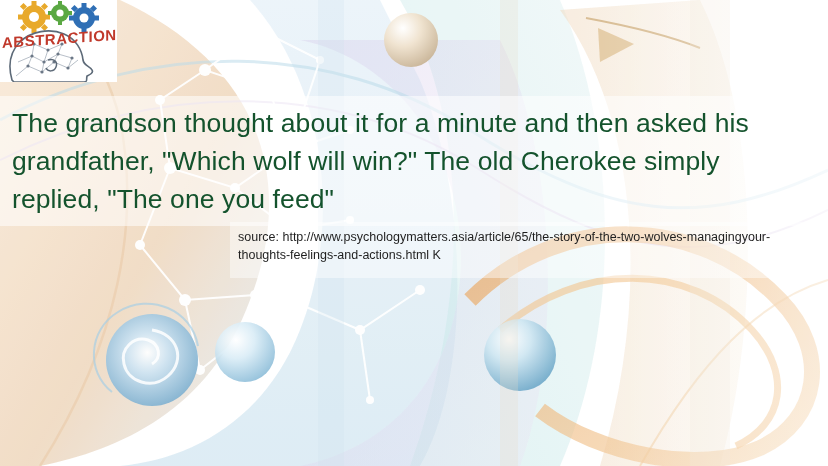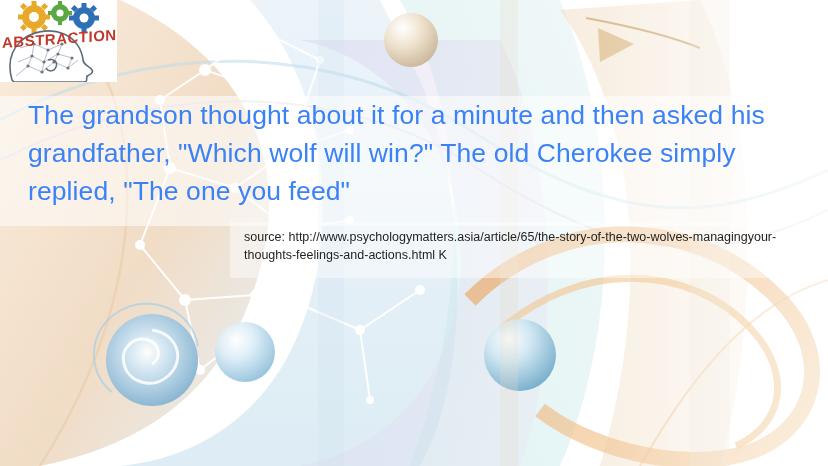--- a/index.html
+++ b/index.html
@@ -18,28 +18,27 @@
     font-family:"Liberation Sans",sans-serif;
     font-weight:bold;font-size:15px;letter-spacing:.5px;
     color:#c0392b;text-align:center;
     transform:skewY(-4deg);
   }
   #logo .headwrap{position:absolute;left:4px;top:26px;}
   #logo .gears{position:absolute;left:14px;top:1px;}
 
   
   #maintext{
-    position:absolute;left:12px;top:96px;width:800px;
+    position:absolute;left:12px;top:104px;width:800px;
     font-family:"Liberation Sans",sans-serif;
-    font-size:26.5px;line-height:38px;color:#3b82f6;
+    font-size:26.5px;line-height:38px;color:#14532d;
     letter-spacing:.1px;
-    margin-left:16px;
   }
   #source{
-    position:absolute;left:244px;top:228px;width:560px;
+    position:absolute;left:238px;top:228px;width:560px;
     font-family:"Liberation Sans",sans-serif;
     font-size:12.5px;line-height:18px;color:#1f1f1f;
   }
 </style>
 </head>
 <body>
 
 <div id="slide">
 
   <div class="bg">

